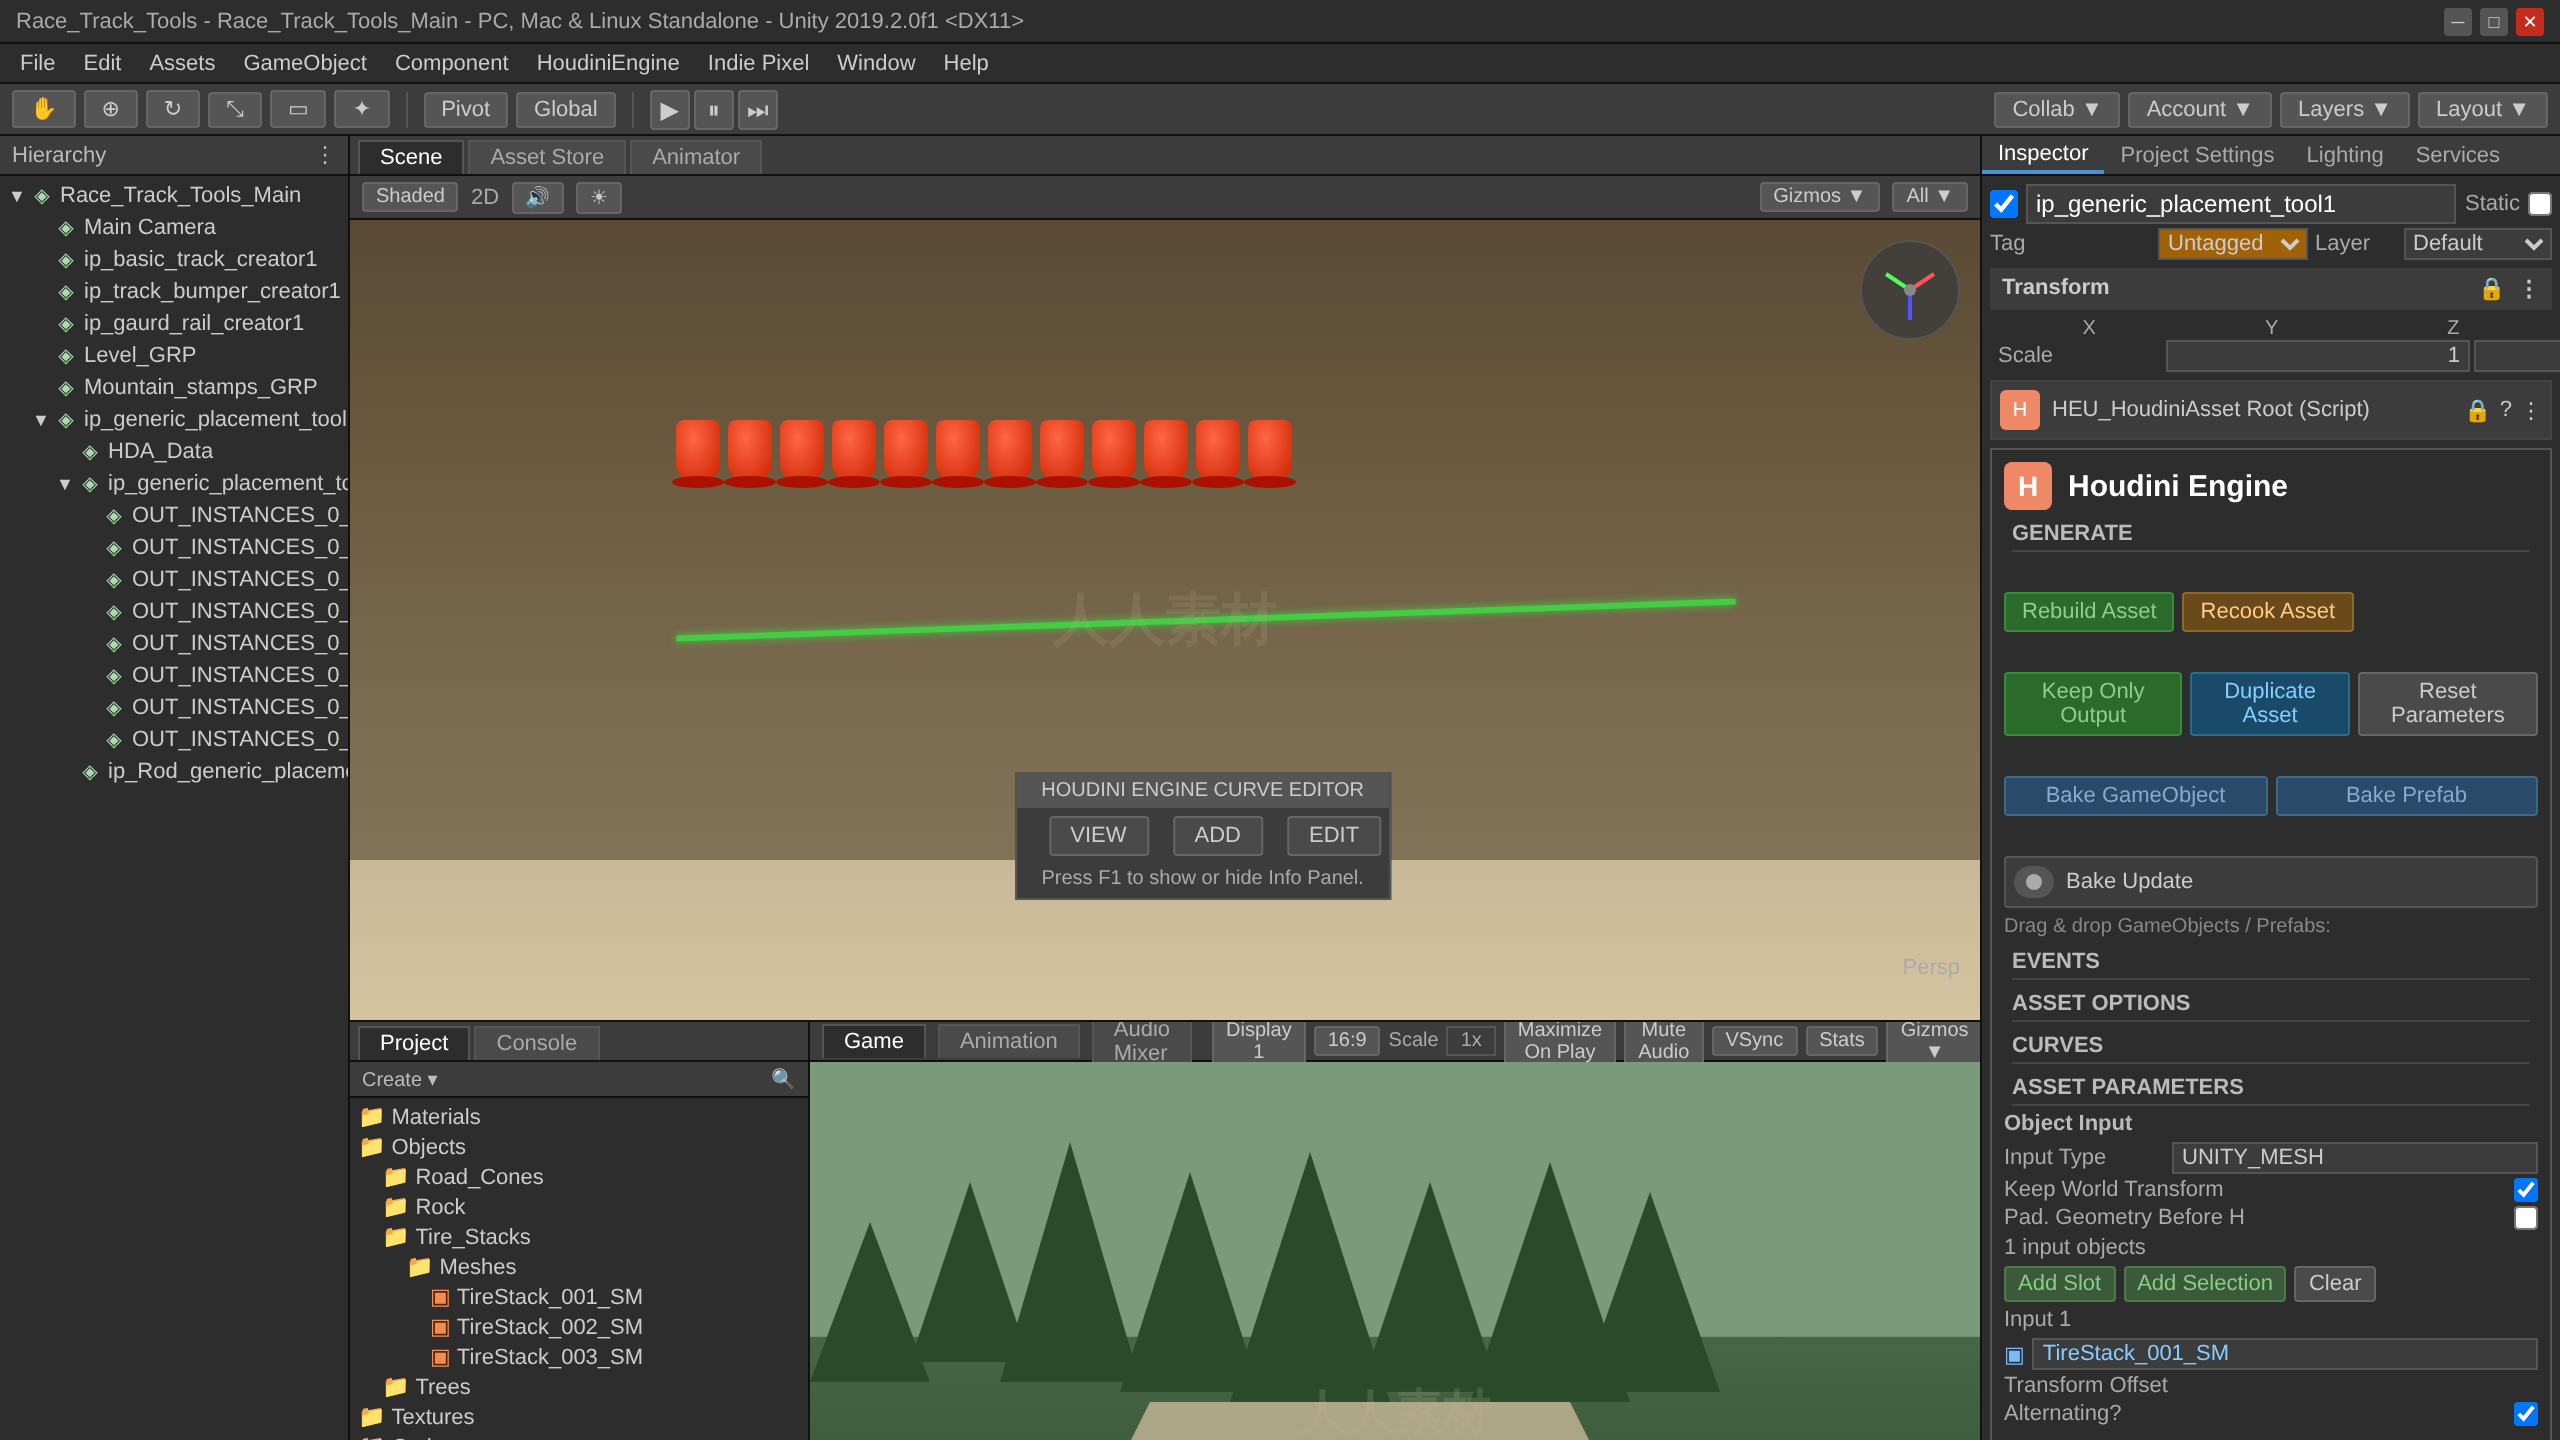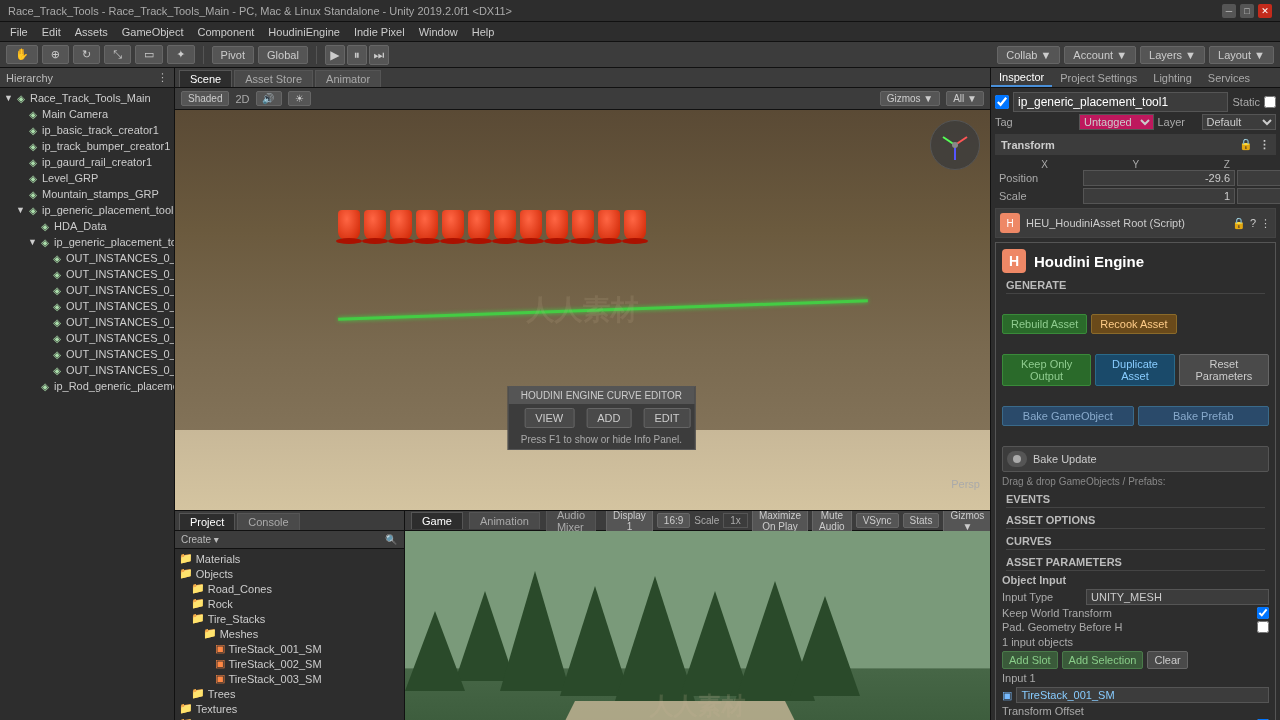--- a/index.html
+++ b/index.html
@@ -158,21 +158,21 @@
     }
     .inspector-tabs { height: 20px; background: #3c3c3c; display: flex; align-items: center; border-bottom: 1px solid #111; }
     .insp-tab { padding: 2px 8px; font-size: 11px; color: #aaa; cursor: pointer; }
     .insp-tab.active { color: #fff; border-bottom: 2px solid #4a90d9; }
 
     
     #inspector-content { flex: 1; overflow-y: auto; padding: 4px; }
     .insp-row { display: flex; align-items: center; margin-bottom: 2px; gap: 4px; }
     .insp-label { color: #aaa; font-size: 11px; min-width: 80px; }
     .insp-value { color: #ccc; font-size: 11px; flex: 1; background: #3c3c3c; border: 1px solid #555; padding: 1px 4px; }
-    .insp-section { background: #3c3c3c; padding: 4px 6px; margin: 4px 0 2px; font-size: 11px; font-weight: bold; color: #ccc; cursor: pointer; display: flex; align-items: center; justify-content: space-between; }
+    .insp-section { background: #3c3c3c; padding: 4px 6px; margin: 4px 0 2px; font-size: 11px; font-weight: bold; color: #ccc; cursor: pointer; display: flex; justify-content: space-between; }
     .component-header { display: flex; align-items: center; gap: 6px; padding: 4px; background: #3c3c3c; margin-bottom: 4px; border: 1px solid #444; }
     .component-icon { width: 20px; height: 20px; background: #e86; border-radius: 3px; display: flex; align-items: center; justify-content: center; font-size: 10px; color: #fff; }
     .gen-btn { padding: 3px 8px; font-size: 11px; border: none; cursor: pointer; border-radius: 2px; }
     .gen-btn-green { background: #2a6a2a; color: #8fcc8f; border: 1px solid #3a8a3a; }
     .gen-btn-orange { background: #6a4a1a; color: #ffcc88; border: 1px solid #8a6a2a; }
     .gen-btn-blue { background: #1a4a6a; color: #88ccff; border: 1px solid #2a6a8a; }
     .section-title { font-size: 11px; font-weight: bold; color: #bbb; margin: 6px 4px 3px; border-bottom: 1px solid #444; padding-bottom: 2px; }
     .bake-row { display: flex; gap: 4px; margin: 20px 0; }
     .bake-btn { flex: 1; padding: 3px; background: #2a4a6a; border: 1px solid #3a6a8a; color: #88aacc; font-size: 11px; cursor: pointer; text-align: center; border-radius: 2px; }
     .bake-update-row { display: flex; align-items: center; background: #3c3c3c; border: 1px solid #555; margin: 4px 0; padding: 4px; border-radius: 2px; cursor: pointer; }
@@ -576,45 +576,37 @@
     <div id="inspector-content">
 
       <div class="insp-row">
         <input type="checkbox" checked="" style="width: 14px; height: 14px;">
         <input type="text" value="ip_generic_placement_tool1" style="flex: 1 1 0%; background: rgb(60, 60, 60); border: 1px solid rgb(85, 85, 85); color: rgb(255, 255, 255); padding: 2px 4px; font-size: 12px;">
         <span style="font-size:11px;color:#aaa;">Static</span>
         <input type="checkbox" style="width: 12px; height: 12px;">
       </div>
       <div class="insp-row">
         <span class="insp-label">Tag</span>
-        <select style="flex:1;background:#be185d;border:1px solid #555;color:#ccc;font-size:11px;"><option>Untagged</option></select>
+        <select style="flex:1;background:#a16207;border:1px solid #555;color:#ccc;font-size:11px;"><option>Untagged</option></select>
         <span class="insp-label" style="min-width:40px;">Layer</span>
         <select style="flex:1;background:#3c3c3c;border:1px solid #555;color:#ccc;font-size:11px;"><option>Default</option></select>
       </div>
 
       <div class="insp-section">
         <span>Transform</span>
         <span style="margin-left:auto;display:flex;gap:6px;">
           <span>🔒</span>
           <span>⋮</span>
         </span>
       </div>
       <div style="padding:2px 4px;">
         <div class="xyz-header">
           <span>X</span>
             <span>Y</span>
             <span>Z</span>
-        </div>
-        <div class="insp-row">
-          <span class="insp-label">Position</span>
-          <div class="transform-grid" style="flex:1;">
-            <input type="text" class="transform-val" value="-29.6" style="">
-            <input type="text" class="transform-val" value="0" style="">
-
-          </div>
         </div>
         <div class="insp-row">
           <span class="insp-label">Scale</span>
           <div class="transform-grid" style="flex:1;">
             <input type="text" class="transform-val" value="1" style="">
             <input type="text" class="transform-val" value="1" style="">
 
           </div>
         </div>
       </div>

